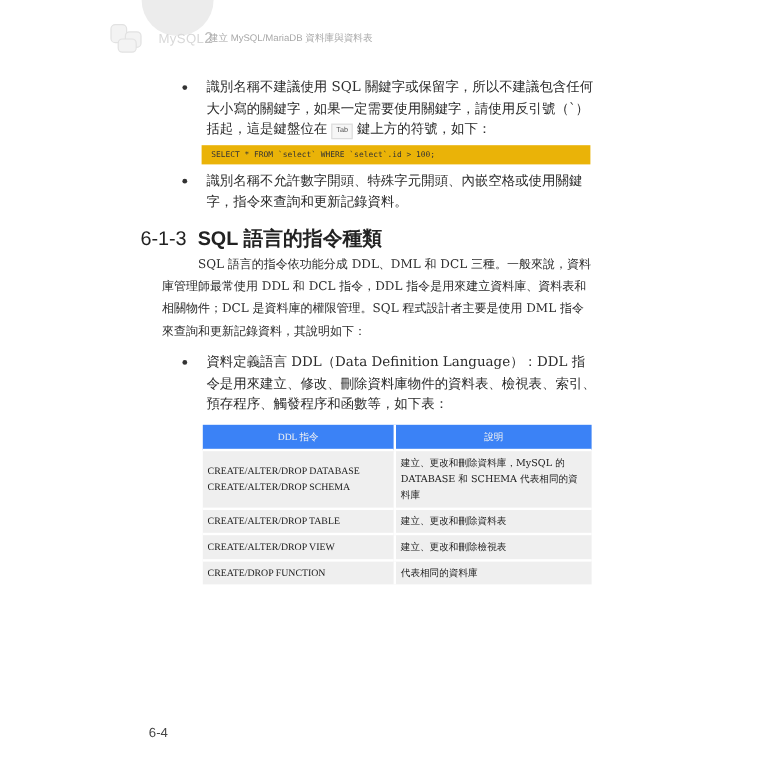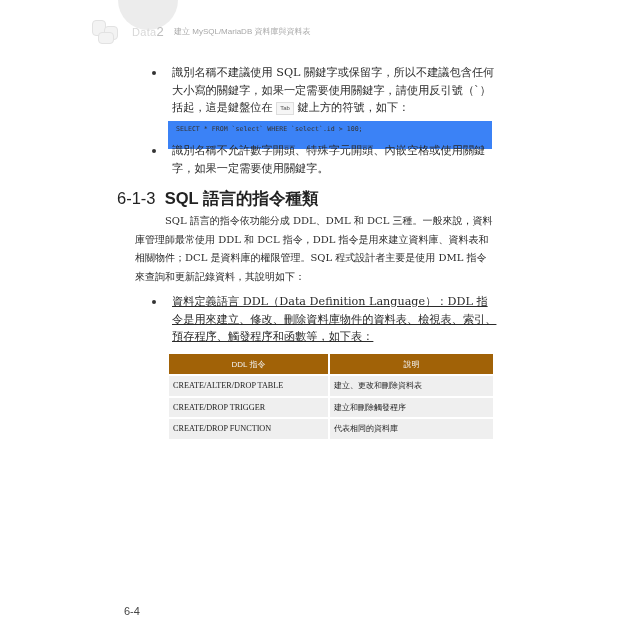--- a/index.html
+++ b/index.html
@@ -12,95 +12,102 @@
     .header .part { position: absolute; left: 132px; top: 24px; font-family: "Liberation Sans", sans-serif;
                     font-size: 11px; color: #d8d8d8; letter-spacing: 0.3px; }
     .header .part b { font-weight: normal; color: #bdbdbd; font-size: 13px; }
     .header .htitle { position: absolute; left: 174px; top: 26px; font-family: "Liberation Sans", sans-serif;
                       font-size: 8px; color: #a8a8a8; }
     .bullet-item { position: absolute; left: 152px; width: 345px; font-size: 11.2px; line-height: 17.5px; }
     .bullet-item .dot { position: absolute; left: 0; top: 7px; width: 4px; height: 4px; background: #333; border-radius: 50%; }
     .bullet-item .txt { margin-left: 20px; display: block; }
     .kbd { display: inline-block; font-family: "Liberation Sans", sans-serif; font-size: 6px;
            border: 1px solid #ddd; background: #f6f6f6; padding: 0 3px; line-height: 11px; vertical-align: 1px; color: #555; }
-    .code { position: absolute; left: 168px; top: 121px; width: 324px; height: 28px; background: #3b82f6;
+    .code { position: absolute; left: 168px; top: 121px; width: 324px; height: 16px; background: #eab308;
             font-family: "DejaVu Sans Mono", "Liberation Mono", monospace; font-size: 6.6px; line-height: 16px;
             padding-left: 8px; box-sizing: border-box; color: #333; }
     .section-title { position: absolute; left: 117px; top: 188px; font-family: "Liberation Sans", sans-serif;
                      font-size: 16.5px; font-weight: normal; color: #222; margin: 0; }
     .section-title .zh { font-weight: bold; }
     .para { position: absolute; left: 135px; top: 212px; width: 360px; font-size: 10px; line-height: 18.5px; margin: 0; }
     .para .indent { display: inline-block; width: 30px; }
     table.ddl { position: absolute; left: 169px; top: 354px; width: 324px; border-collapse: collapse;
                 font-size: 8.2px; }
-    table.ddl th { background: #a16207; color: #f2f2f2; font-weight: normal; height: 18px;
-                   font-family: Liberation Sans, sans-serif; font-size: 8px; border-right: 2px solid #fff; }
+    table.ddl th { background: #3b82f6; color: #f2f2f2; font-weight: normal; height: 18px;
+                   font-family: Liberation Serif, serif; font-size: 8px; border-right: 2px solid #fff; }
     table.ddl th:last-child { border-right: none; }
     table.ddl td { background: #efefef; border-top: 2px solid #fff; padding: 3px 4px; vertical-align: middle;
                    color: #222; line-height: 13.5px; }
     table.ddl td.cmd { width: 151px; border-right: 2px solid #fff; font-family: "Liberation Serif", serif; }
     table.ddl td.desc { font-size: 8px; }
     table.ddl tr.small td { height: 13px; }
     .page-num { position: absolute; left: 124px; top: 605px; font-family: "Liberation Sans", sans-serif;
                 font-size: 11px; color: #444; }
   </style>
 </head>
 <body>
 
 <div class="header">
   <div class="disc"></div>
   <div class="cyl" style="left:92px;top:20px;width:12px;height:14px;"></div>
   <div class="cyl" style="left:104px;top:26px;width:12px;height:12px;"></div>
   <div class="cyl" style="left:98px;top:32px;width:14px;height:10px;"></div>
   <div class="part">
-    <span>Data</span><b>2</b>
+    <span>MySQL</span><b>2</b>
   </div>
   <div class="htitle">建立 MySQL/MariaDB 資料庫與資料表</div>
 </div>
 
 <div class="bullet-item" style="top:64px;">
   <span class="dot"></span>
   <span class="txt"><span>識別名稱不建議使用 SQL 關鍵字或保留字，所以不建議包含任何大小寫的關鍵字，如果一定需要使用關鍵字，請使用反引號（`）括起，這是鍵盤位在</span> <span class="kbd">Tab</span> <span>鍵上方的符號，如下：</span></span>
 </div>
 
 <div class="code">SELECT * FROM `select` WHERE `select`.id &gt; 100;</div>
 
 <div class="bullet-item" style="top:142px;">
   <span class="dot"></span>
-  <span class="txt">識別名稱不允許數字開頭、特殊字元開頭、內嵌空格或使用關鍵字，如果一定需要使用關鍵字。</span>
+  <span class="txt">識別名稱不允許數字開頭、特殊字元開頭、內嵌空格或使用關鍵字，指令來查詢和更新記錄資料。</span>
 </div>
 
 <h2 class="section-title">
   <span>6-1-3</span>&nbsp;&nbsp;<span class="zh">SQL 語言的指令種類</span>
 </h2>
 
 <p class="para">
   <span class="indent"></span><span>SQL 語言的指令依功能分成 DDL、DML 和 DCL 三種。一般來說，資料庫管理師最常使用 DDL 和 DCL 指令，DDL 指令是用來建立資料庫、資料表和相關物件；DCL 是資料庫的權限管理。SQL 程式設計者主要是使用 DML 指令來查詢和更新記錄資料，其說明如下：</span>
 </p>
 
-<div class="bullet-item" style="top:293px;text-decoration:underline;">
+<div class="bullet-item" style="top:293px;">
   <span class="dot"></span>
   <span class="txt">資料定義語言 DDL（Data Definition Language）：DDL 指令是用來建立、修改、刪除資料庫物件的資料表、檢視表、索引、預存程序、觸發程序和函數等，如下表：</span>
 </div>
 
 <table class="ddl">
   <thead>
     <tr>
       <th>DDL 指令</th>
       <th>說明</th>
     </tr>
   </thead>
   <tbody>
+    <tr>
+      <td class="cmd">
+        <div>CREATE/ALTER/DROP DATABASE</div>
+        <div>CREATE/ALTER/DROP SCHEMA</div>
+      </td>
+      <td class="desc">建立、更改和刪除資料庫，MySQL 的 DATABASE 和 SCHEMA 代表相同的資料庫</td>
+    </tr>
     <tr class="small">
       <td class="cmd">CREATE/ALTER/DROP TABLE</td>
       <td class="desc">建立、更改和刪除資料表</td>
     </tr>
     <tr class="small">
-      <td class="cmd">CREATE/DROP TRIGGER</td>
-      <td class="desc">建立和刪除觸發程序</td>
+      <td class="cmd">CREATE/ALTER/DROP VIEW</td>
+      <td class="desc">建立、更改和刪除檢視表</td>
     </tr>
     <tr class="small">
       <td class="cmd">CREATE/DROP FUNCTION</td>
       <td class="desc">代表相同的資料庫</td>
     </tr>
   </tbody>
 </table>
 
 <div class="page-num">6-4</div>
 

